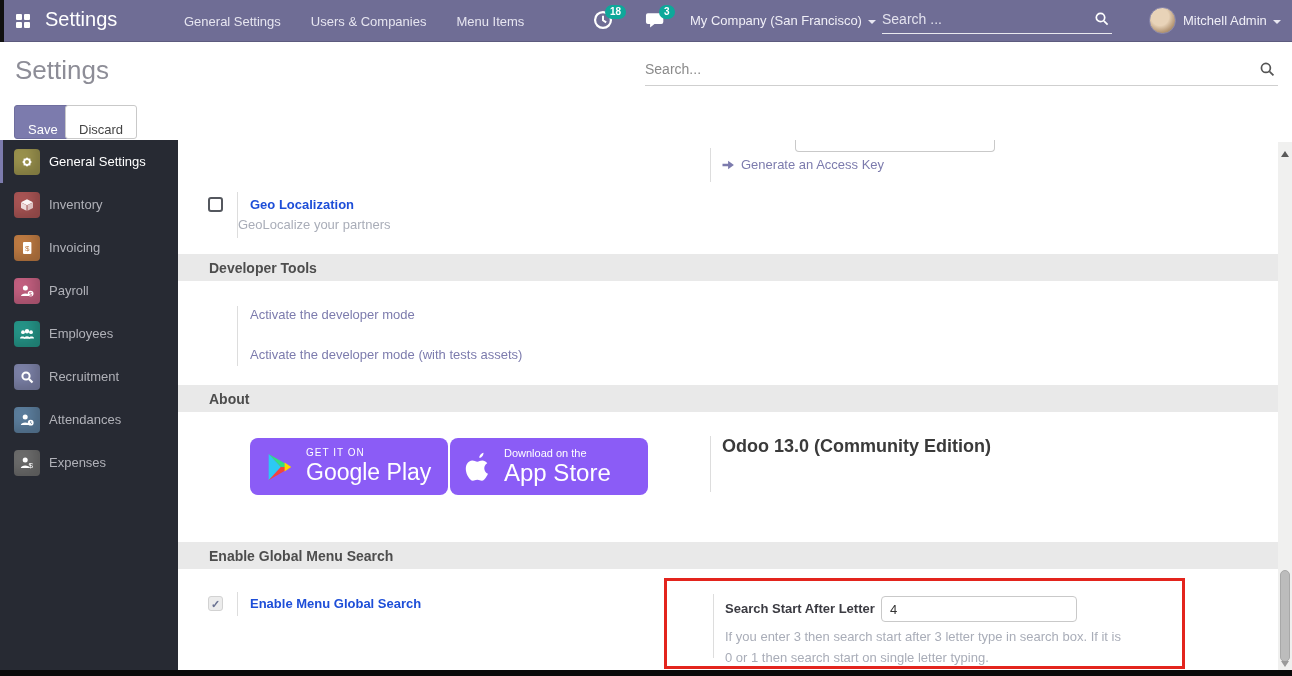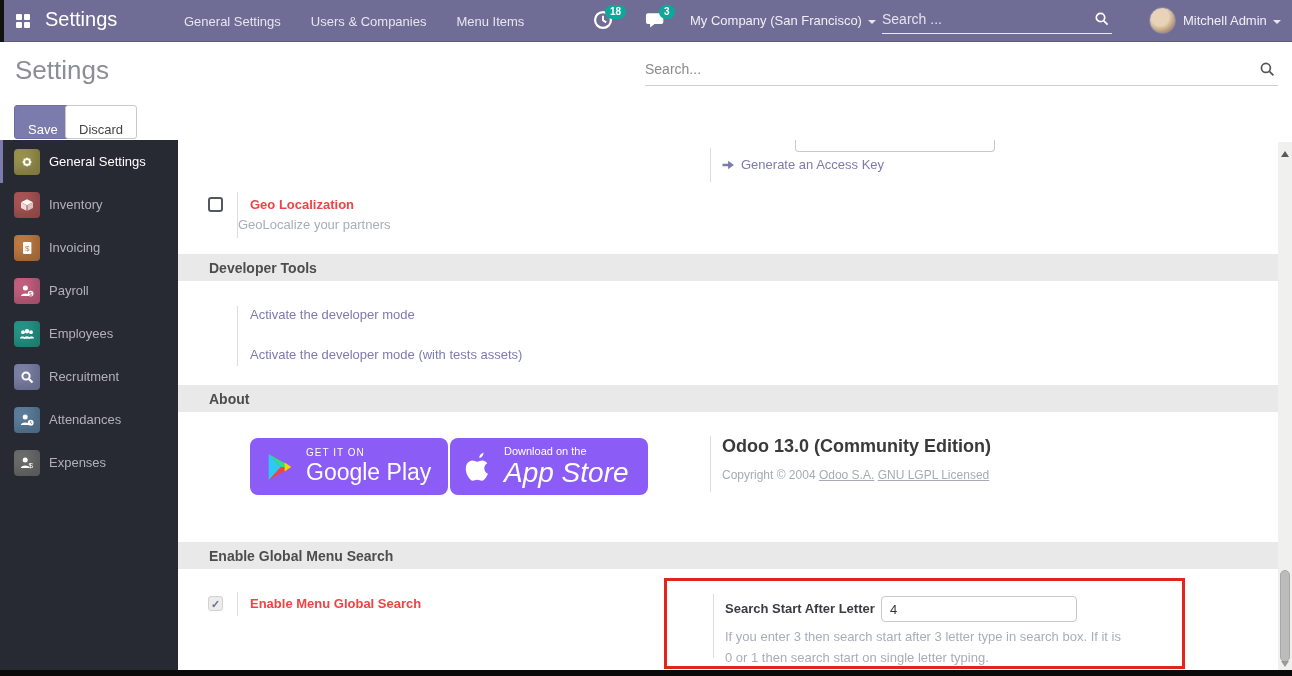--- a/index.html
+++ b/index.html
@@ -62,32 +62,32 @@
   .content { position:absolute; left:178px; top:140px; width:1100px; height:530px; background:#fff; }
   .partial-input { position:absolute; left:617px; top:0px; width:200px; height:12px;
                    border:1px solid #c9c9c9; border-top:none; border-radius:0 0 4px 4px; background:#fff; }
   .vsep { position:absolute; width:1px; background:#ddd; }
   .link { color:#7c7bad; font-size:13px; cursor:pointer; text-decoration:none; }
   .genkey { position:absolute; left:544px; top:17px; display:flex; align-items:center; gap:6px; }
   .checkbox { position:absolute; width:15px; height:15px; border:2px solid #54575e; border-radius:3px; background:#fff; cursor:pointer; }
   .checkbox.checked { border:1px solid #d2d2d2; background:#ececec; color:#6a7292;
                       font-size:11px; text-align:center; line-height:14px; font-weight:bold; }
   .checkbox.checked::after { content:"\2713"; }
-  .set-title { position:absolute; font-size:13px; font-weight:bold; color:#ef4444; }
+  .set-title { position:absolute; font-size:13px; font-weight:bold; color:#1d4ed8; }
   .muted { color:#a9adb8; font-size:13px; }
   .band { position:absolute; left:0; width:1100px; height:27px; background:#e9e9e9; display:flex; align-items:center; }
   .band span { margin-left:31px; font-size:14px; font-weight:bold; color:#4d4d4d; }
 
   .store-badge { position:absolute; width:198px; height:57px; background:#8b5cf6; border-radius:8px;
                  display:flex; align-items:center; padding-left:14px; cursor:pointer; }
   .store-badge .txt { margin-left:12px; color:#fff; }
   .gp .l1 { font-size:10px; letter-spacing:1px; }
   .gp .l2 { font-size:23px; margin-top:1px; }
   .as .l1 { font-size:11px; }
-  .as .l2 { font-size:28px;font-style:italic; }
+  .as .l2 { font-size:24px; }
 
   .version { position:absolute; left:544px; top:296px; font-size:18px; font-weight:bold; color:#3a3a3a; }
   .copyright { position:absolute; left:544px; top:328px; font-size:12px; color:#a8abb5; }
   .copyright a { color:#a8abb5; text-decoration:underline; cursor:pointer; }
 
   .red-box { position:absolute; left:486px; top:438px; width:521px; height:91px; border:3px solid #e3241d;padding-left:43px; }
   .red-box .vsep { left:46px; top:13px; height:64px; }
   .rb-label { position:absolute; left:58px; top:20px; font-size:13px; font-weight:bold; color:#3b3b42; }
   .rb-input { position:absolute; left:214px; top:15px; width:196px; height:26px; border:1px solid #c9c9c9;
               border-radius:4px; padding-left:8px; font-size:13px; color:#333; outline:none;
@@ -308,23 +308,20 @@
         <path fill="#fff" d="M16.8 1.6c.1 1.1-.3 2.2-1 3-.6.8-1.7 1.5-2.7 1.4-.1-1 .4-2.1 1-2.8.7-.8 1.8-1.4 2.7-1.6zM20.7 20c-.5 1.2-.8 1.7-1.5 2.8-.9 1.5-2.3 3.3-3.9 3.3-1.5 0-1.9-.9-3.9-.9s-2.4.9-3.9.9c-1.6 0-2.9-1.7-3.8-3.1C1 18.8.7 13.9 2.3 11.3c1.1-1.8 3-2.9 4.7-2.9 1.8 0 2.9 1 4.4 1s2.4-1 4.4-1c1.5 0 3.1.8 4.3 2.3-3.8 2.1-3.2 7.5.6 9.3z"></path>
       </svg>
       <span class="txt">
         <div class="l1">Download on the</div>
         <div class="l2">App Store</div>
       </span>
     </div>
 
     <div class="vsep" style="left:532px; top:296px; height:56px;"></div>
     <div class="version">Odoo 13.0 (Community Edition)</div>
-    <div class="copyright">
-      <span>Copyright © 2004 </span><a>Odoo S.A.</a><span>&nbsp;</span><a>GNU LGPL Licensed</a>
-    </div>
 
     <div class="band" style="top:402px;">
       <span>Enable Global Menu Search</span>
     </div>
 
     <div class="checkbox checked" style="left:30px; top:456px;"></div>
     <div class="vsep" style="left:59px; top:452px; height:24px;"></div>
     <div class="set-title" style="left:72px; top:456px;">Enable Menu Global Search</div>
 
     <div class="red-box">

